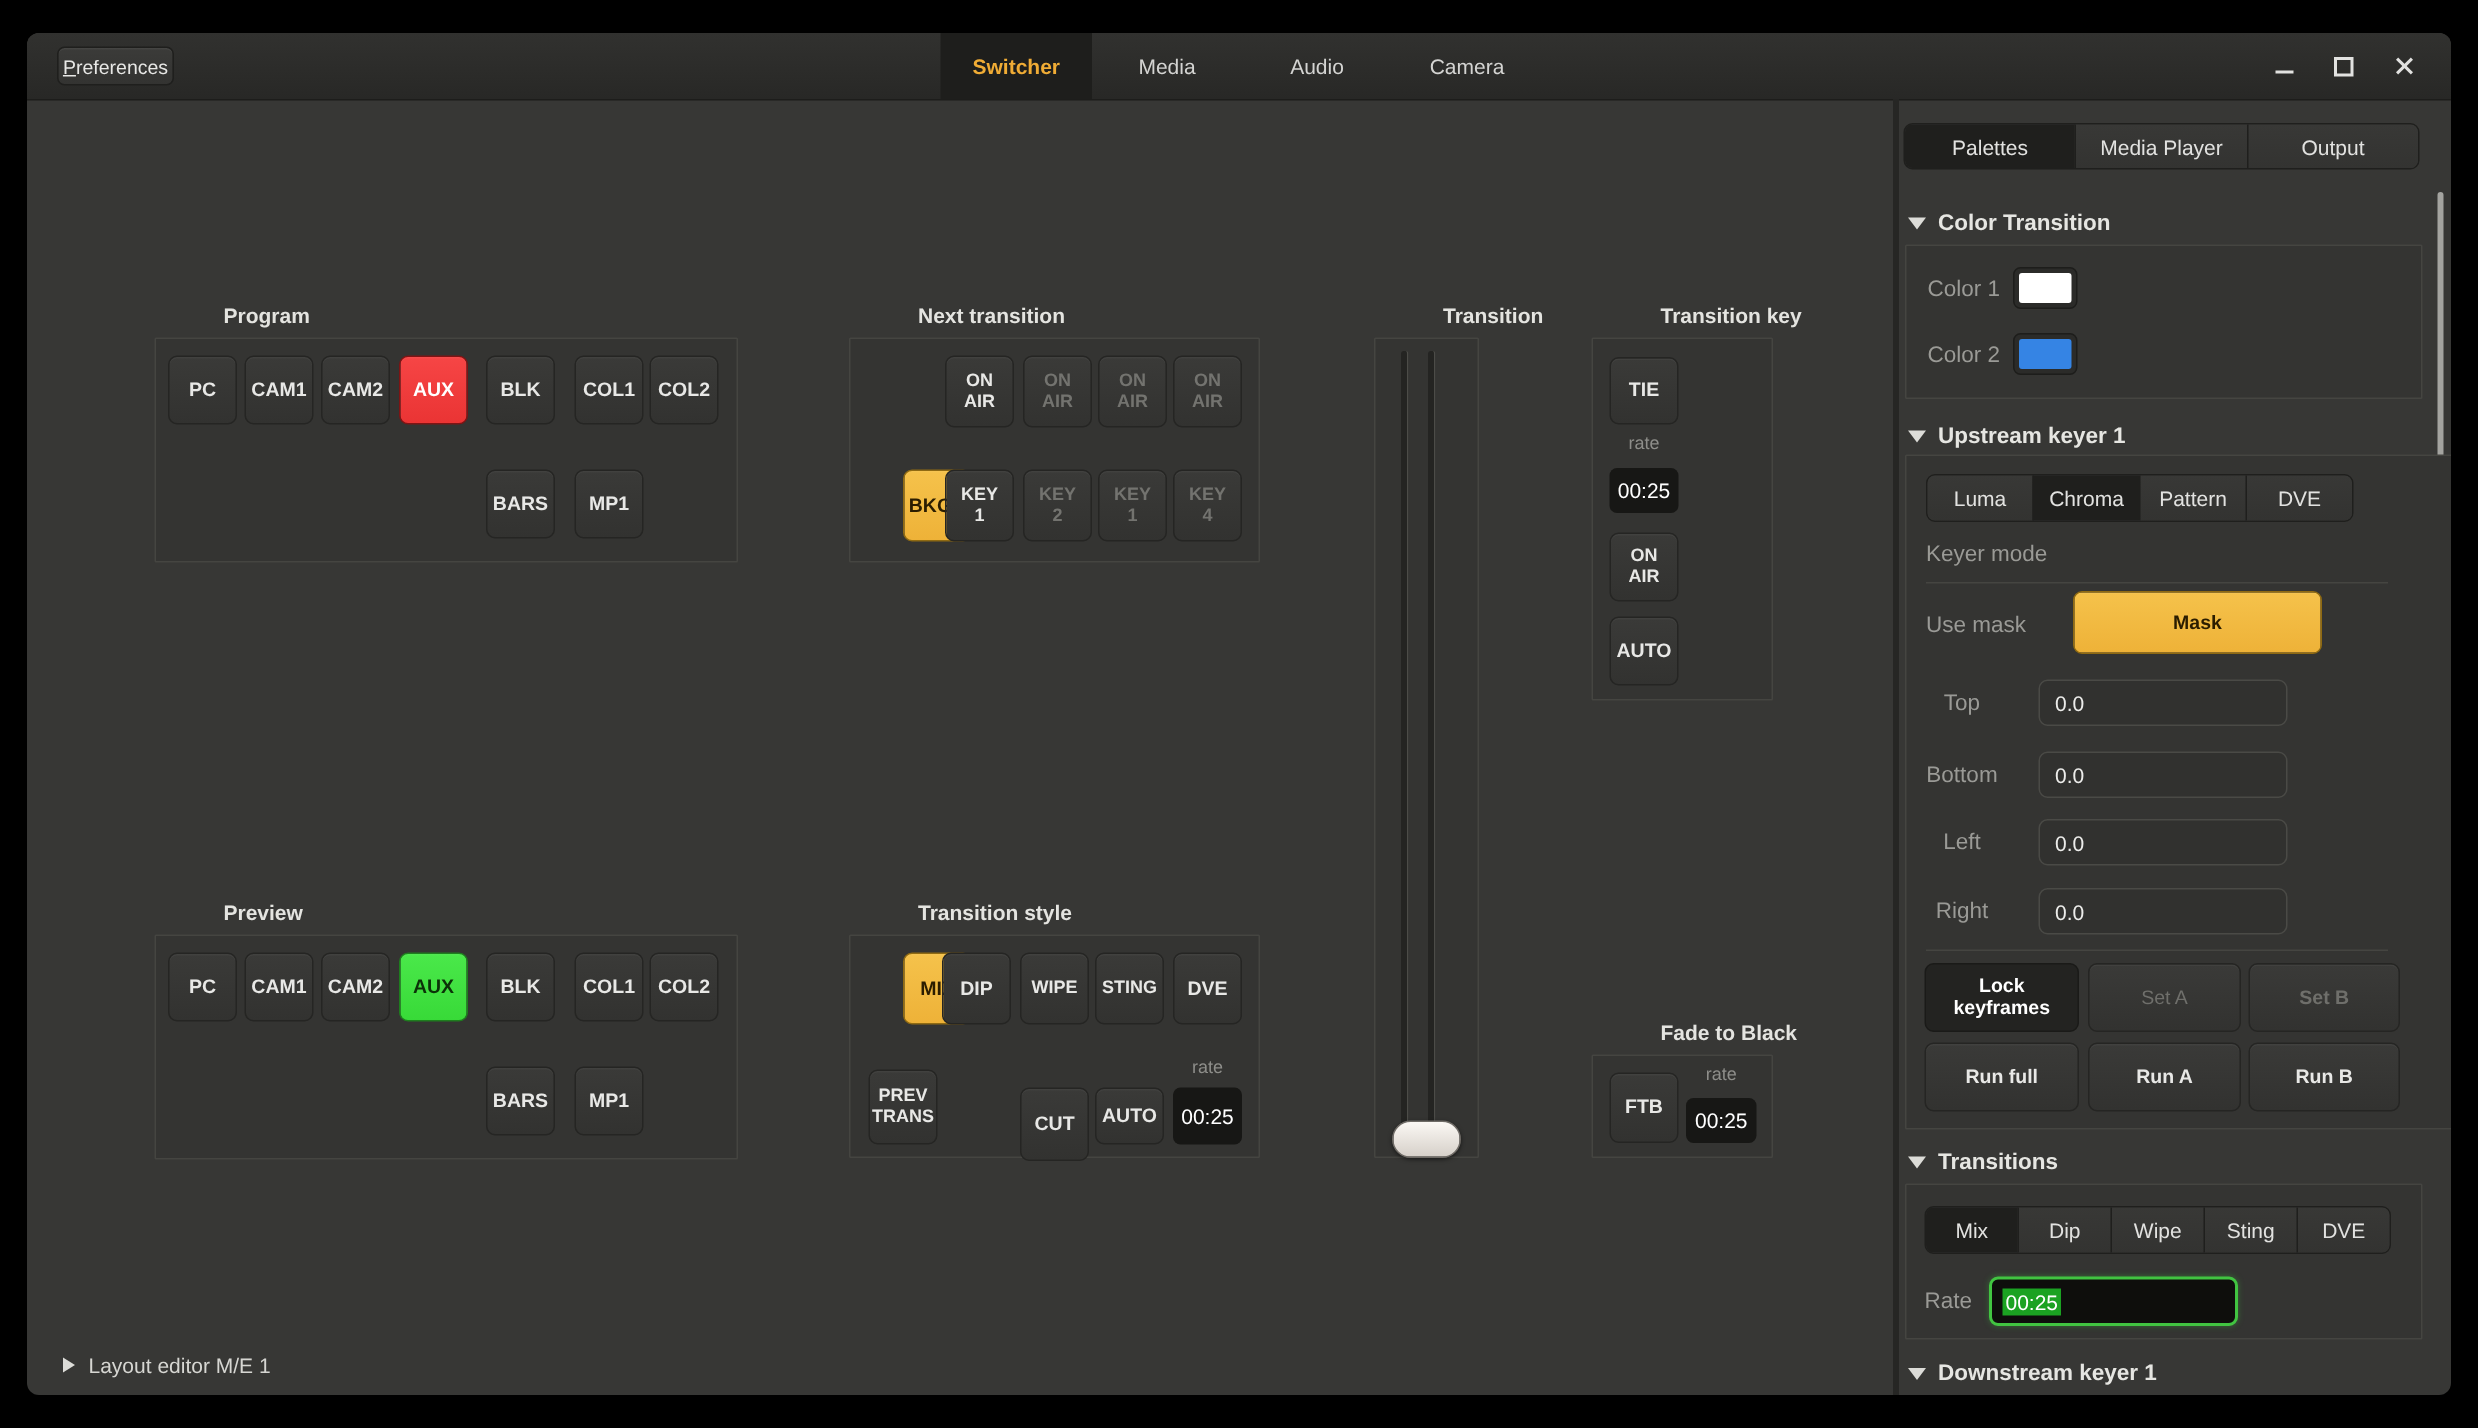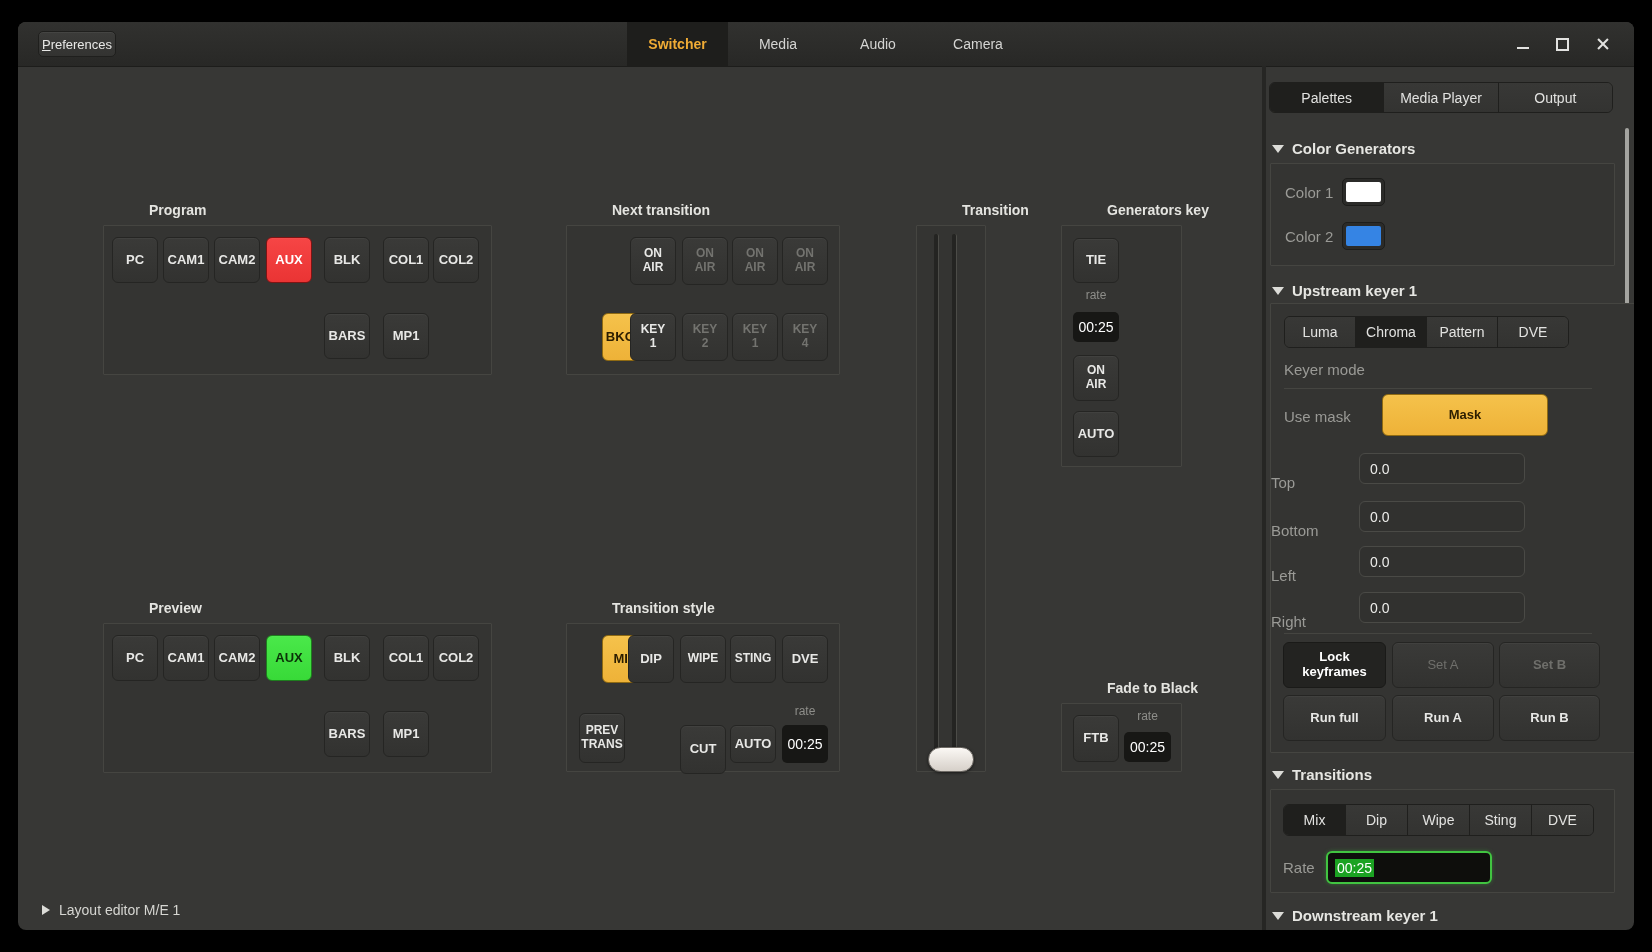--- a/index.html
+++ b/index.html
@@ -112,21 +112,21 @@
   .swatch{
     position:absolute;background:#2b2b29;border:1px solid #1d1d1b;border-radius:5px;
     box-sizing:border-box;padding:3px;
   }
   .swatch-inner{width:100%;height:100%;border-radius:2px;}
   .input{
     position:absolute;background:#31312f;border:1px solid #4a4a46;border-radius:6px;
     box-sizing:border-box;display:flex;align-items:center;padding-left:10px;
     color:#ececea;font-size:14px;
   }
-  .field-label{position:absolute;color:#9a9a96;font-size:15px;text-align:left;margin-top:14px;}
+  .field-label{position:absolute;color:#9a9a96;font-size:15px;text-align:center;}
   .rate-input{
     position:absolute;background:#0e0e0c;border:2px solid #41c441;border-radius:6px;
     box-sizing:border-box;display:flex;align-items:center;padding-left:7px;
     font-size:14px;color:#fff;box-shadow:0 0 4px rgba(60,200,60,.35);
   }
   .rate-input .sel{background:#1ba222;padding:1px 2px;}
   .scrollbar{position:absolute;background:#a4a4a0;border-radius:2px;}
   .layout-editor{
     position:absolute;display:flex;align-items:center;gap:9px;
     color:#d6d6d2;font-size:14px;
@@ -180,21 +180,21 @@
   <div class="btn small disabled" style="left:714px;top:291px;width:46px;height:48px;">KEY 1</div>
   <div class="btn small disabled" style="left:764px;top:291px;width:46px;height:48px;">KEY 4</div>
 
   <div class="sec-title" style="left:899px;top:180px;">Transition</div>
   <div class="panel" style="left:898px;top:203px;width:70px;height:547px;">
     <div class="groove" style="left:17px;top:8px;height:531px;"></div>
     <div class="groove" style="left:35px;top:8px;height:531px;"></div>
     <div class="handle" style="left:11px;top:521px;width:46px;height:25px;"></div>
   </div>
 
-  <div class="sec-title" style="left:1044px;top:180px;">Generators key</div>
+  <div class="sec-title" style="left:1044px;top:180px;">Transition key</div>
   <div class="panel" style="left:1043px;top:203px;width:121px;height:242px;">
     <div class="btn" style="left:11px;top:12px;width:46px;height:45px;">TIE</div>
     <div class="mini-label" style="left:11px;top:62px;width:46px;">rate</div>
     <div class="valbox" style="left:11px;top:86px;width:46px;height:30px;">00:25</div>
     <div class="btn small" style="left:11px;top:129px;width:46px;height:46px;">ON AIR</div>
     <div class="btn" style="left:11px;top:185px;width:46px;height:46px;">AUTO</div>
   </div>
 
   <div class="sec-title" style="left:86px;top:578px;">Preview</div>
   <div class="panel" style="left:85px;top:601px;width:389px;height:150px;"></div>
@@ -238,21 +238,21 @@
   <div class="seg" style="left:1251px;top:60px;width:344px;height:31px;">
     <div class="seg-item active">Palettes</div>
     <div class="seg-item">Media Player</div>
     <div class="seg-item">Output</div>
   </div>
 
   <div class="scrollbar" style="left:1607px;top:106px;width:4px;height:372px;"></div>
 
   <div class="collapse-header" style="left:1254px;top:118px;">
     <span class="tri-down"></span>
-    <span>Color Generators</span>
+    <span>Color Transition</span>
   </div>
   <div class="panel" style="left:1252px;top:141px;width:345px;height:103px;">
     <div class="side-label" style="left:14px;top:20px;">Color 1</div>
     <div class="swatch" style="left:71px;top:14px;width:43px;height:28px;">
       <div class="swatch-inner" style="background: rgb(255, 255, 255);"></div>
     </div>
     <div class="side-label" style="left:14px;top:64px;">Color 2</div>
     <div class="swatch" style="left:71px;top:58px;width:43px;height:28px;">
       <div class="swatch-inner" style="background: rgb(53, 132, 228);"></div>
     </div>

